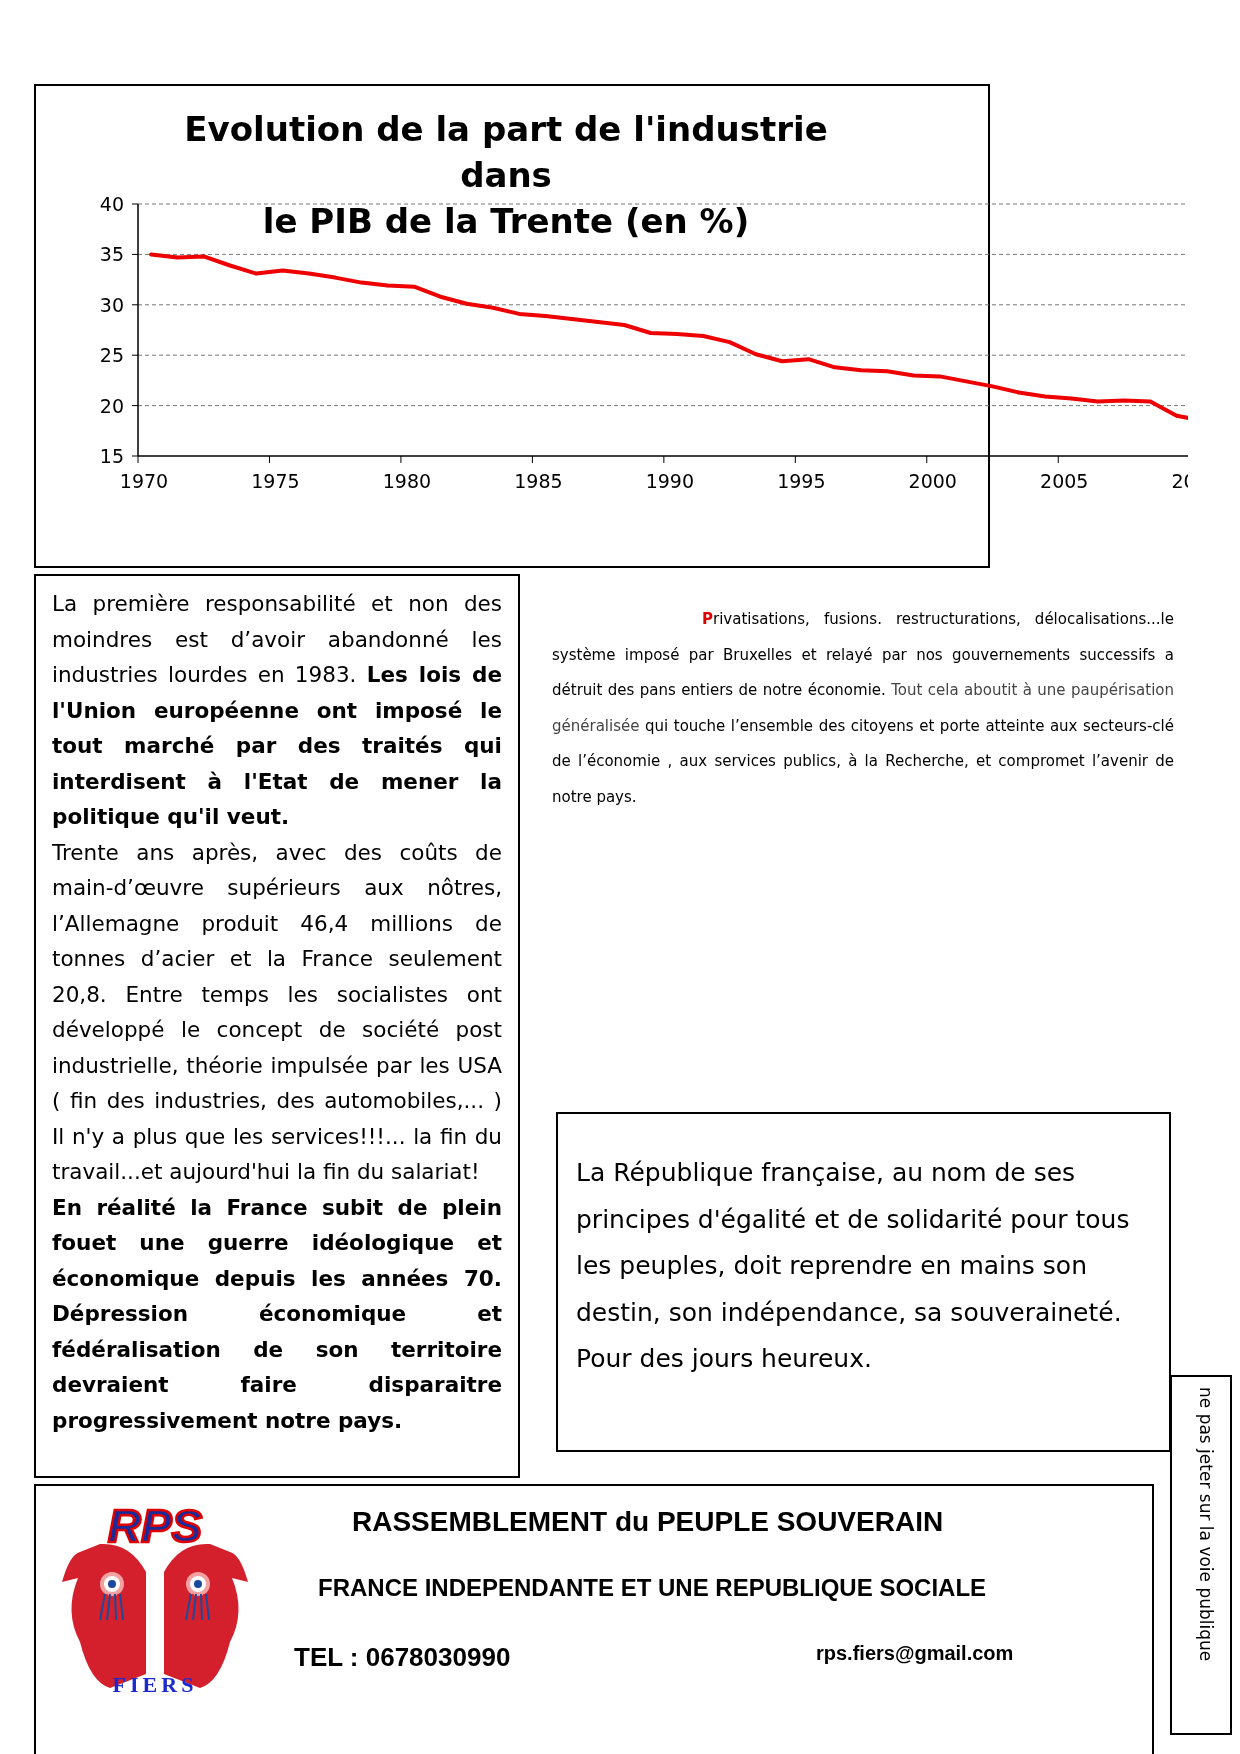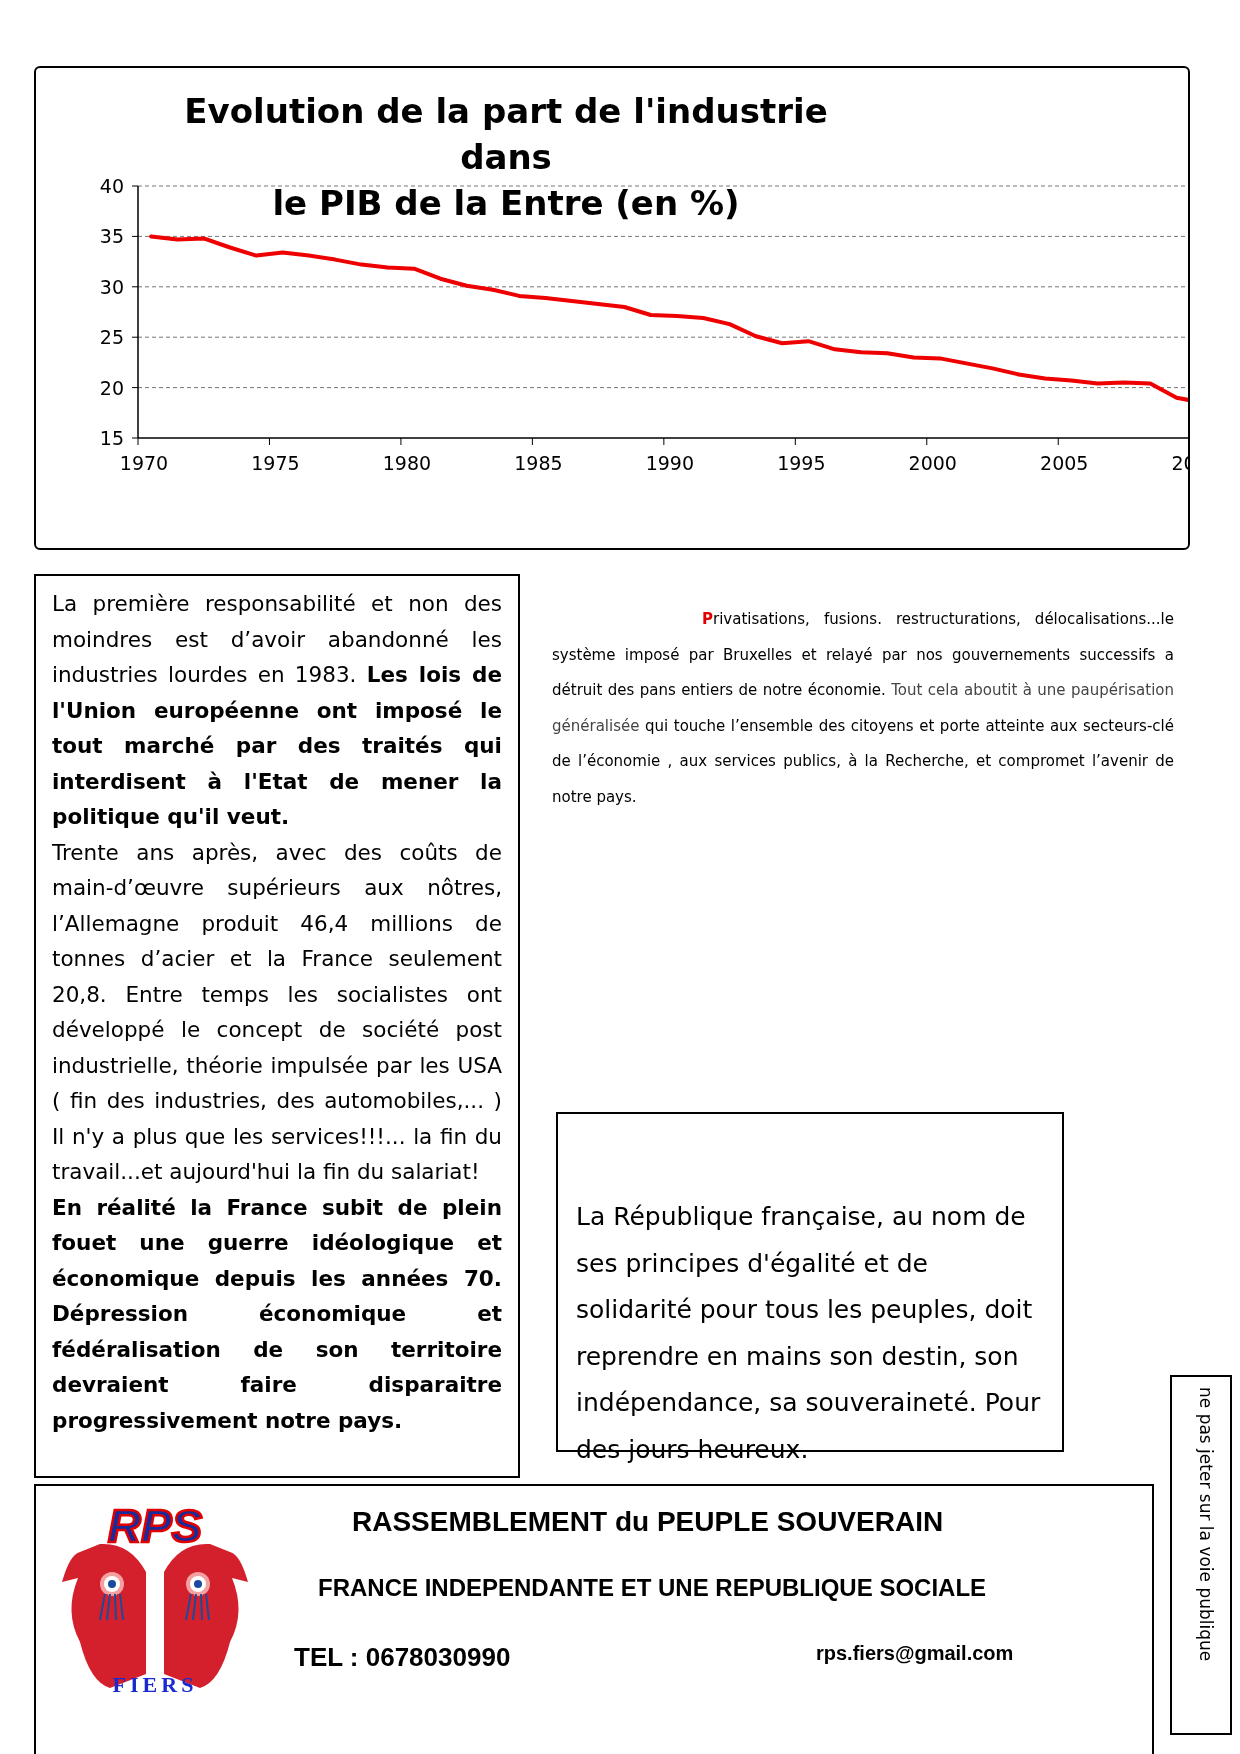--- a/index.html
+++ b/index.html
@@ -1,51 +1,51 @@
 <!DOCTYPE html>
 <html><head>
 <meta charset="utf-8">
 <style>
   html, body { margin: 0; padding: 0; background: #ffffff; }
   body { width: 1240px; height: 1754px; position: relative; overflow: hidden;
          font-family: "DejaVu Sans", "Liberation Sans", sans-serif; color: #000; }
   .box { position: absolute; border: 2px solid #000; box-sizing: border-box; }
-  #chart-box { left: 34px; top: 66px; width: 1156px; height: 484px; border-radius: 6px; }
+  #chart-box { left: 34px; top: 84px; width: 956px; height: 484px; }
   #chart-svg { position: absolute; left: 0; top: 0; }
   .chart-title { position: absolute; left: 120px; top: 20px; width: 700px; text-align: center;
                  font-family: "DejaVu Sans", sans-serif; font-weight: bold; font-size: 34px; line-height: 46px; }
   #left-box { left: 34px; top: 574px; width: 486px; height: 904px; padding: 10px 16px 0 16px; }
   .left-text { font-size: 21.5px; line-height: 35.5px; text-align: justify; font-family: "DejaVu Sans", sans-serif; }
   .left-text b { font-weight: bold; }
   #right-col { position: absolute; left: 552px; top: 602px; width: 622px;
                font-size: 15px; line-height: 35.5px; text-align: justify; }
   #right-col p { margin: 0 0 18px 0; }
   .indent { display: inline-block; width: 150px; }
   .red-p { color: #e00000; font-weight: bold; }
   .grey { color: #444; }
-  #callout { left: 556px; top: 1112px; width: 508px; height: 340px; border-width: 2px;
-             padding: 80px 20px 0 18px; font-size: 25px; line-height: 46.5px; }
+  #callout { left: 556px; top: 1112px; width: 615px; height: 340px; border-width: 2px;
+             padding: 36px 20px 0 18px; font-size: 25px; line-height: 46.5px; }
   #footer-box { left: 34px; top: 1484px; width: 1120px; height: 297px; }
   .footer-line { position: absolute; font-weight: bold; white-space: nowrap; font-family: "Liberation Sans", sans-serif; }
   #f1 { left: 316px; top: 20px; font-size: 28px; }
   #f2 { left: 282px; top: 88px; font-size: 24px; }
   #f3 { left: 258px; top: 156px; font-size: 26px; }
   #f4 { left: 780px; top: 156px; font-size: 20px; }
   #logo { position: absolute; left: 14px; top: 6px; width: 210px; height: 210px; }
   #note-box { left: 1170px; top: 1375px; width: 62px; height: 360px; }
   #note-text { position: absolute; left: 44px; top: 10px; transform-origin: 0 0; transform: rotate(90deg);
                font-size: 17px; white-space: nowrap; font-family: "DejaVu Sans", sans-serif; }
 </style>
 </head>
 <body>
 
 <div class="box" id="chart-box">
   <div class="chart-title">
     <div>Evolution de la part de l'industrie dans</div>
-    <div>le PIB de la Entre (en %)</div>
+    <div>le PIB de la Trente (en %)</div>
   </div>
   <svg id="chart-svg" width="1152" height="480">
       <line x1="96" x2="102" y1="370" y2="370" stroke="#000" stroke-width="1"></line>
       <text x="88" y="377" text-anchor="end" font-size="19" font-family="DejaVu Sans, sans-serif">15</text>
       <line x1="102" x2="1172" y1="319.6" y2="319.6" stroke="#777" stroke-width="1" stroke-dasharray="4,3"></line>
       <line x1="96" x2="102" y1="319.6" y2="319.6" stroke="#000" stroke-width="1"></line>
       <text x="88" y="326.6" text-anchor="end" font-size="19" font-family="DejaVu Sans, sans-serif">20</text>
       <line x1="102" x2="1172" y1="269.2" y2="269.2" stroke="#777" stroke-width="1" stroke-dasharray="4,3"></line>
       <line x1="96" x2="102" y1="269.2" y2="269.2" stroke="#000" stroke-width="1"></line>
       <text x="88" y="276.2" text-anchor="end" font-size="19" font-family="DejaVu Sans, sans-serif">25</text>

